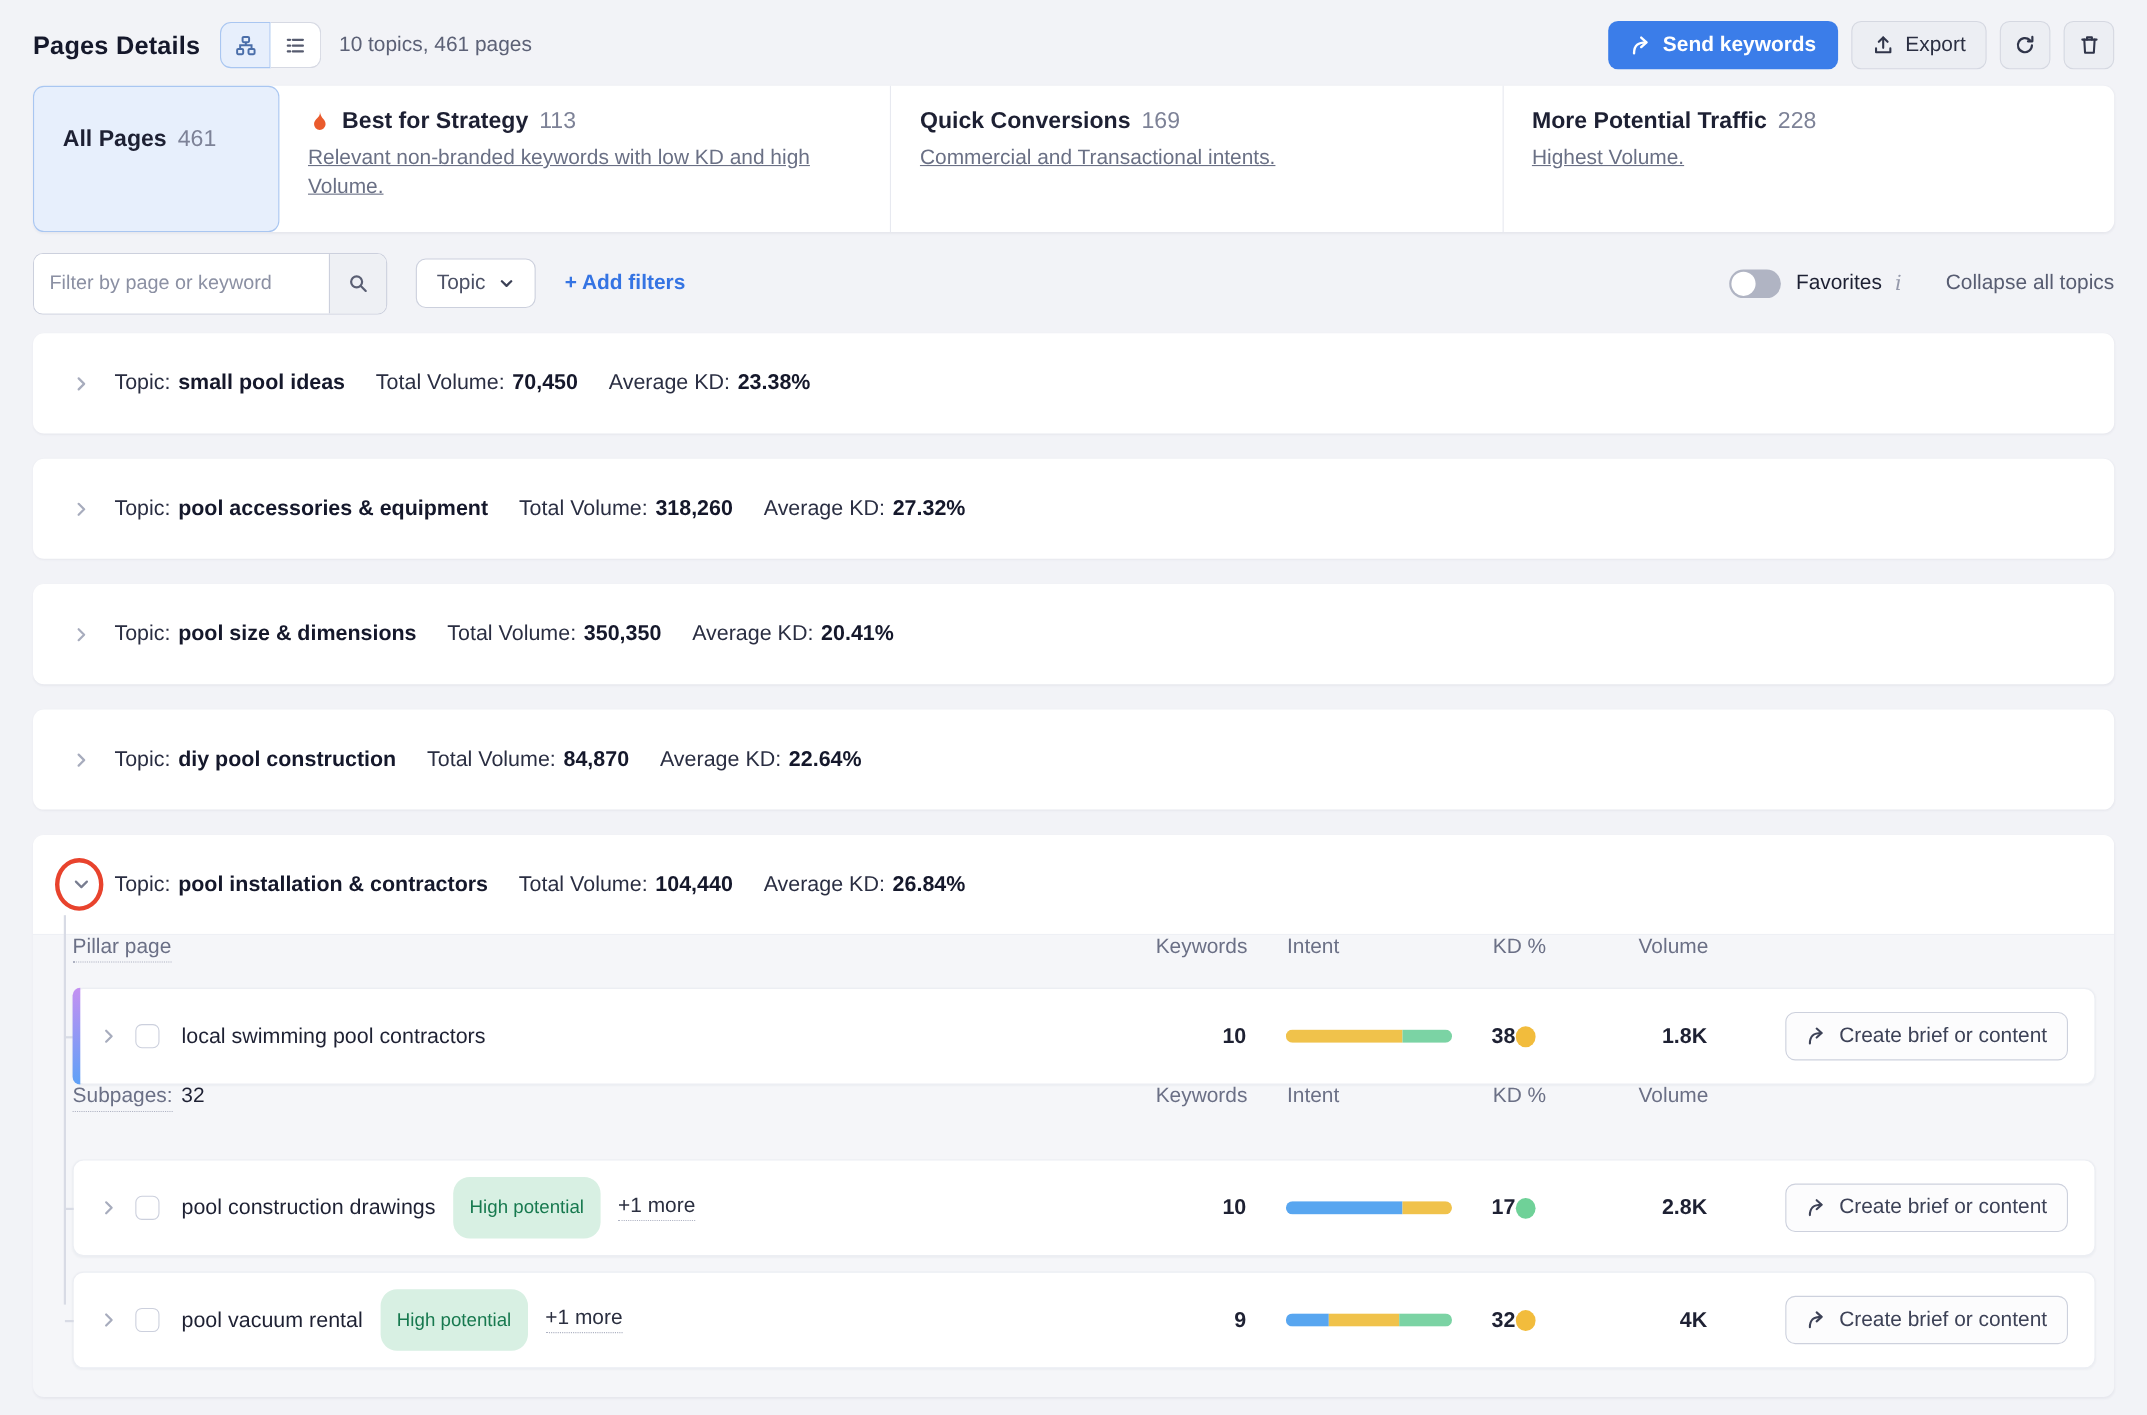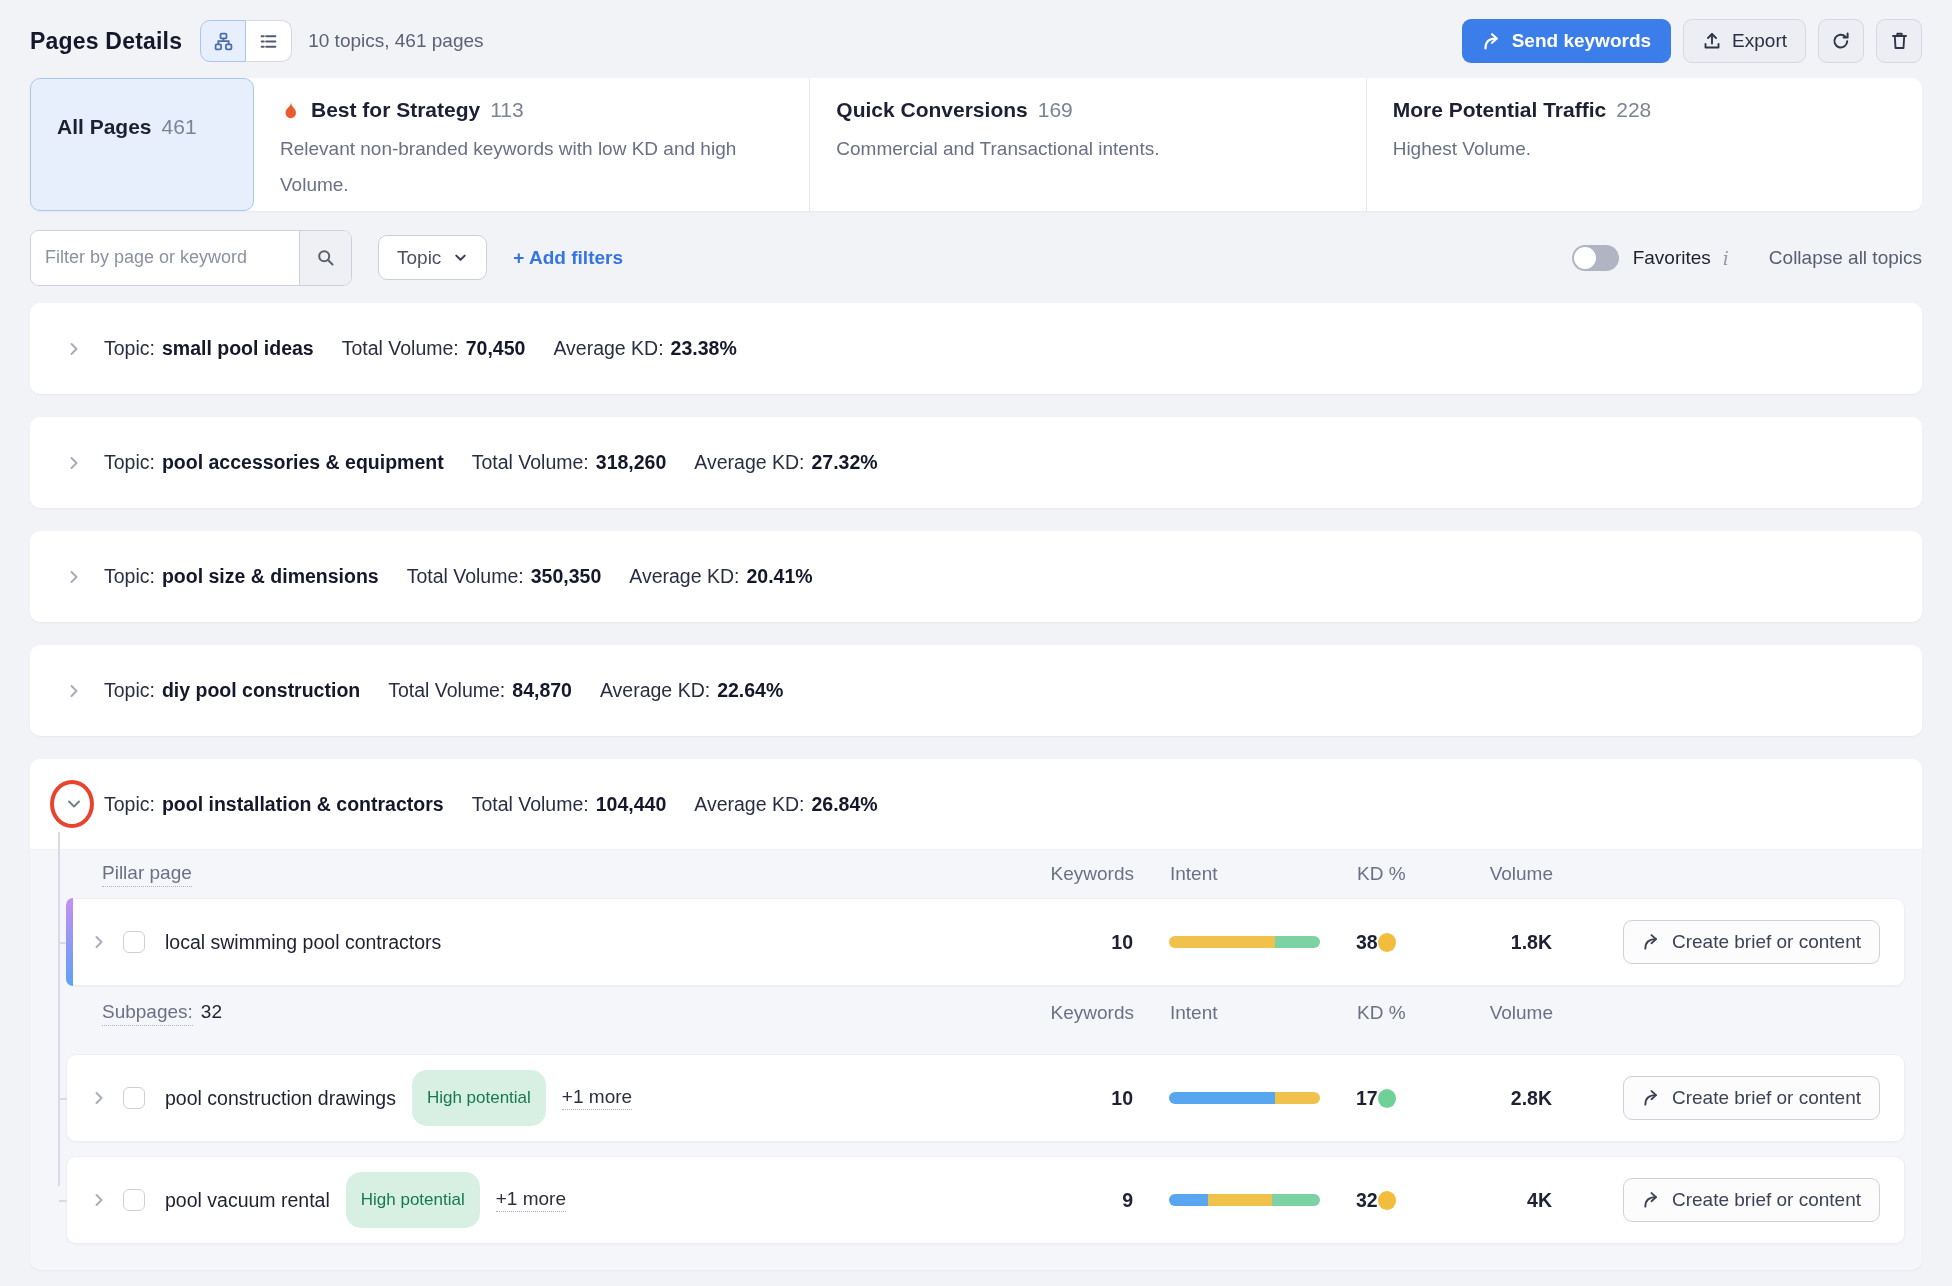--- a/index.html
+++ b/index.html
@@ -32,21 +32,21 @@
   .btn-icon { width:46px; justify-content:center; padding:0; background:#eceef3; border:1px solid #d5d8e1; }
 
   
   .tabs { display:flex; margin-top:12px; height:133px; background:#fff; border-radius:10px;
           box-shadow:0 1px 2px rgba(35,40,80,.05); }
   .tab { padding:20px 26px 0 26px; border-right:1px solid #e7e9f0; cursor:pointer; flex:1; }
   .tab:last-child { border-right:none; }
   .tab-allpages { flex:0 0 224px; background:#e7effc; border:1px solid #a9c6f1; border-radius:10px; padding-top:36px; }
   .tab-title { display:flex; align-items:center; gap:10px; font-size:21px; font-weight:700; color:#1d2033; }
   .tab-count { font-weight:400; color:#7d8297; }
-  .tab-desc { margin-top:9px; font-size:19px; line-height:36px; color:#6a7085; font-weight:400; }
+  .tab-desc { margin-top:9px; font-size:19px; line-height:26px; color:#6a7085; font-weight:400;text-decoration:underline; }
 
   
   .filterbar { display:flex; align-items:center; margin-top:24px; height:45px; }
   .searchbox { display:flex; width:322px; height:56px; background:#fff;
                border:1px solid #ccd0dd; border-radius:9px; overflow:hidden; }
   .searchbox input { flex:1; border:none; outline:none; padding:0 14px; font-size:18px;
                      font-family:inherit; color:#2b2f42; }
   .searchbox input::placeholder { color:#8b90a3; }
   .search-btn { width:52px; display:flex; align-items:center; justify-content:center;
                 background:#eef0f4; border:none; border-left:1px solid #ccd0dd; cursor:pointer; }
@@ -78,22 +78,22 @@
                    box-shadow:0 1px 2px rgba(35,40,80,.05); }
   .expanded-head { height:91px; background:#fff; display:flex; align-items:center;
                    padding:0 36px; position:relative; border-bottom:1px solid #eef0f5; cursor:pointer; }
   .annotation { position:absolute; left:20px; top:21px; width:44px; height:48px;
                 border:4.5px solid #e8432d; border-radius:50%; pointer-events:none; }
   .table-area { position:relative; padding:0 17px 26px 36px; }
   .tree-line { position:absolute; left:28px; top:-18px; width:1.5px; height:354px; background:#d8dbe5; }
 
   .cols-grid { display:grid; grid-template-columns:150px 151px 70px 90px 292px; column-gap:36px;
                align-items:center; }
-  .hdr-row { display:flex; align-items:center; height:48px; padding-right:24px;
-             font-size:19px; color:#6b7086;margin-left:36px; }
+  .hdr-row { display:flex; align-items:flex-start; height:48px; padding-right:24px;
+             font-size:19px; color:#6b7086; }
   .hdr-row.sub { height:54px; }
   .hdr-left { flex:1; display:flex; align-items:baseline; gap:8px; }
   .dotted { border-bottom:1.5px dotted #aeb2c2; padding-bottom:2px; cursor:default; }
   .sub-count { color:#1d2033; }
   .c-kw { text-align:right; }
   .c-kd { text-align:left; }
   .c-vol { text-align:right; }
 
   .data-row { position:relative; height:88px; background:#fff; border-radius:10px;
               border:1px solid #eceef3; box-shadow:0 1px 2px rgba(35,40,80,.04);

